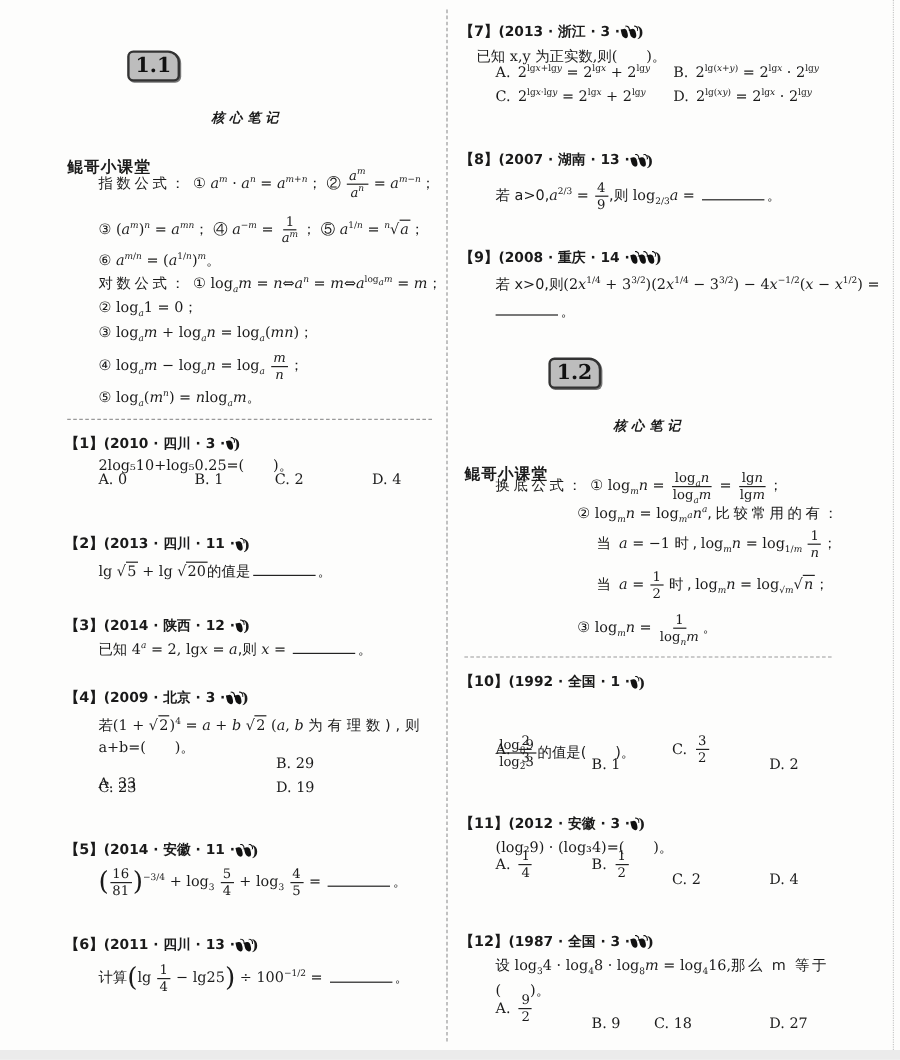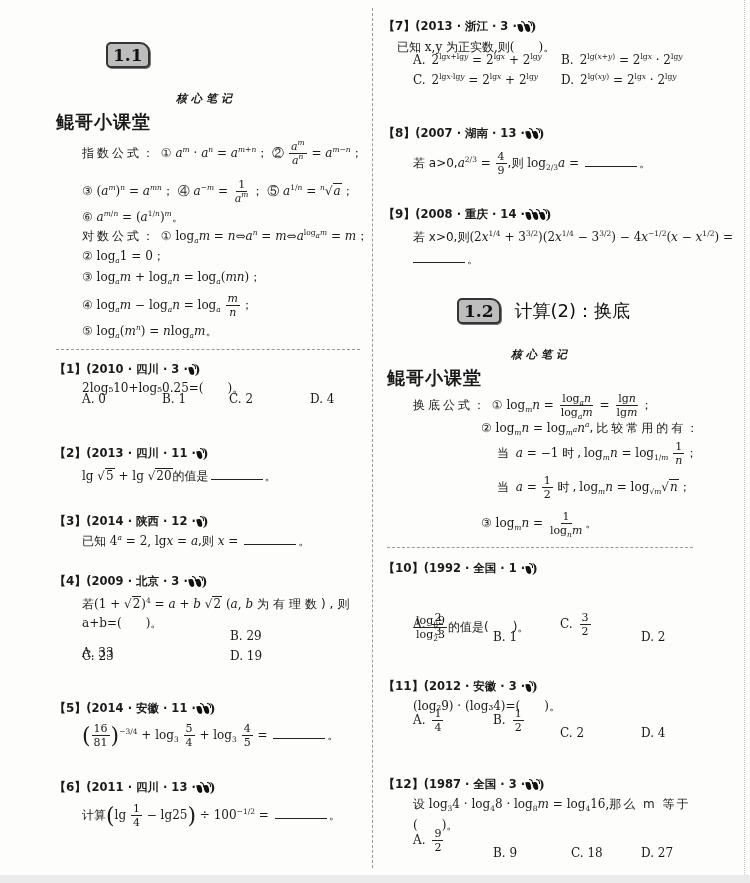--- a/index.html
+++ b/index.html
@@ -12,21 +12,21 @@
   .col-left { left: 0; width: 372px; }
   .col-right { left: 373px; width: 370px; }
 
   .abs { position: absolute; white-space: nowrap; }
   .section-title { display: flex; align-items: center; gap: 14px; }
   .badge { display: inline-block; background: #bdbdbd; border: 2px solid #333; border-radius: 5px 10px 5px 5px;
            font-family: "DejaVu Serif", serif; font-weight: bold; font-size: 17px; padding: 1px 5px; color: #111;
            box-shadow: 1px 1px 0 #777; }
   .section-name { font-family: "DejaVu Sans", sans-serif; font-size: 18px; color: #111; }
   .notes-title { font-family: "DejaVu Sans", sans-serif; font-size: 11px; font-weight: bold; letter-spacing: 4px; font-style: italic; }
-  .class-title { font-family: Liberation Serif, serif; font-size: 18px; font-weight: bold; letter-spacing: 1px; }
+  .class-title { font-family: Liberation Serif, serif; font-size: 13px; font-weight: bold; letter-spacing: 1px; margin-top: 20px; }
   .f { font-size: 12px; line-height: 16px; }
   .f .cn { font-family: "DejaVu Sans", sans-serif; letter-spacing: 3px; }
   i { font-style: italic; }
   sup, sub { font-size: 7.5px; line-height: 0; }
   .frac { display: inline-flex; flex-direction: column; align-items: center; vertical-align: middle; font-size: 11px; line-height: 13px; margin: 0 1px; }
   .frac .num { border-bottom: 1px solid #222; padding: 0 2px; }
   .frac .den { padding: 0 2px; }
   .hr-dashed { position: absolute; border-top: 1px dashed #999; height: 0; }
 
   .q-head { font-size: 12px; font-weight: bold; display: flex; align-items: center; }
@@ -220,21 +220,20 @@
     </div>
     <div class="abs q-body" style="left:40px; top:228px;">
       <span class="cn">若 x&gt;0,则</span>(2<i>x</i><sup>1/4</sup> + 3<sup>3/2</sup>)(2<i>x</i><sup>1/4</sup> − 3<sup>3/2</sup>) − 4<i>x</i><sup>−1/2</sup>(<i>x</i> − <i>x</i><sup>1/2</sup>) =
     </div>
     <div class="abs q-body" style="left:40px; top:250px;">
       <span class="blank" style="margin-left:0;"></span>。
     </div>
 
     <div class="abs section-title" style="left:84px; top:298px;">
       <span class="badge">1.2</span>
-      <span class="section-name">计算(2)：换底</span>
     </div>
     <div class="abs notes-title" style="left:138px; top:347px;">核心笔记</div>
     <div class="abs class-title" style="left:14px; top:366px;">鲲哥小课堂</div>
 
     <div class="abs f" style="left:40px; top:392px;">
       <span class="cn">换底公式：</span>
       ① log<sub><i>m</i></sub><i>n</i> = <span class="frac">
           <span class="num">log<sub><i>a</i></sub><i>n</i></span>
           <span class="den">log<sub><i>a</i></sub><i>m</i></span>
         </span> = <span class="frac">
@@ -342,21 +341,21 @@
       <span class="opt" style="position:absolute; left:0;">
           <span>A.</span>
           <span class="frac">
             <span class="num">9</span>
             <span class="den">2</span>
           </span>
         </span>
       <span class="opt" style="position:absolute; left:80px; top:6px;">
           <span>B. 9</span>
         </span>
-      <span class="opt" style="position:absolute; left:158px; top:6px;">
+      <span class="opt" style="position:absolute; left:132px; top:6px;">
           <span>C. 18</span>
         </span>
       <span class="opt" style="position:absolute; left:228px; top:6px;justify-content:center;">
           <span>D. 27</span>
         </span>
     </div>
   </div>
 </div>
 
 </body></html>

